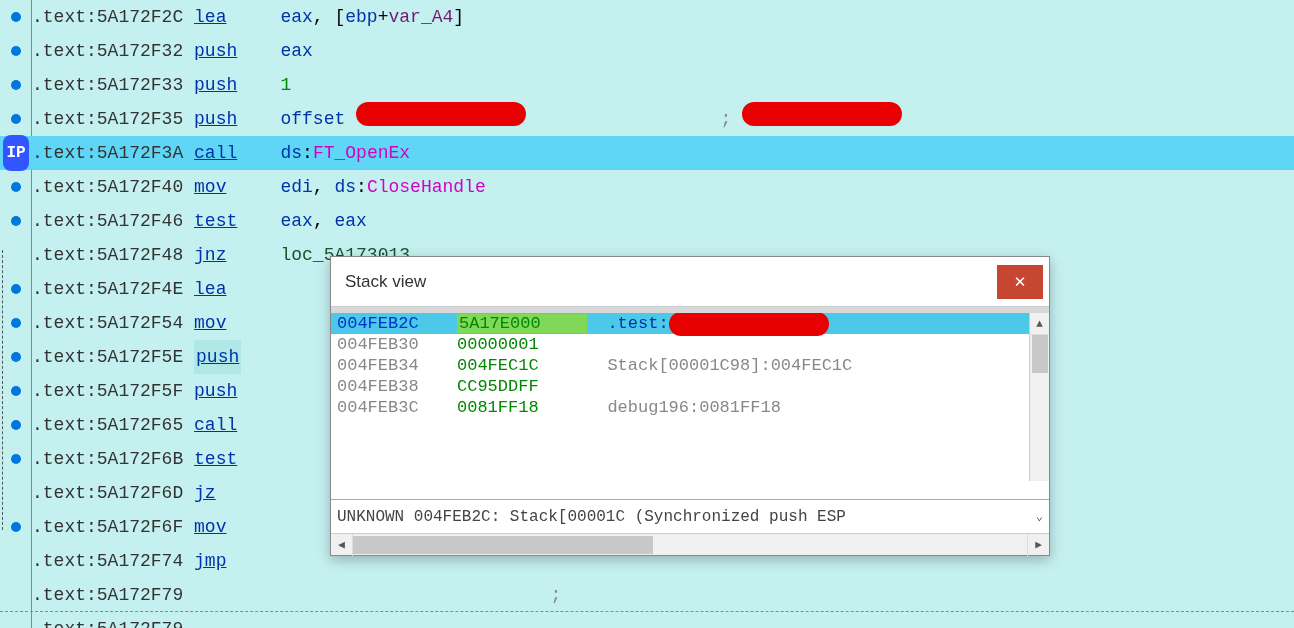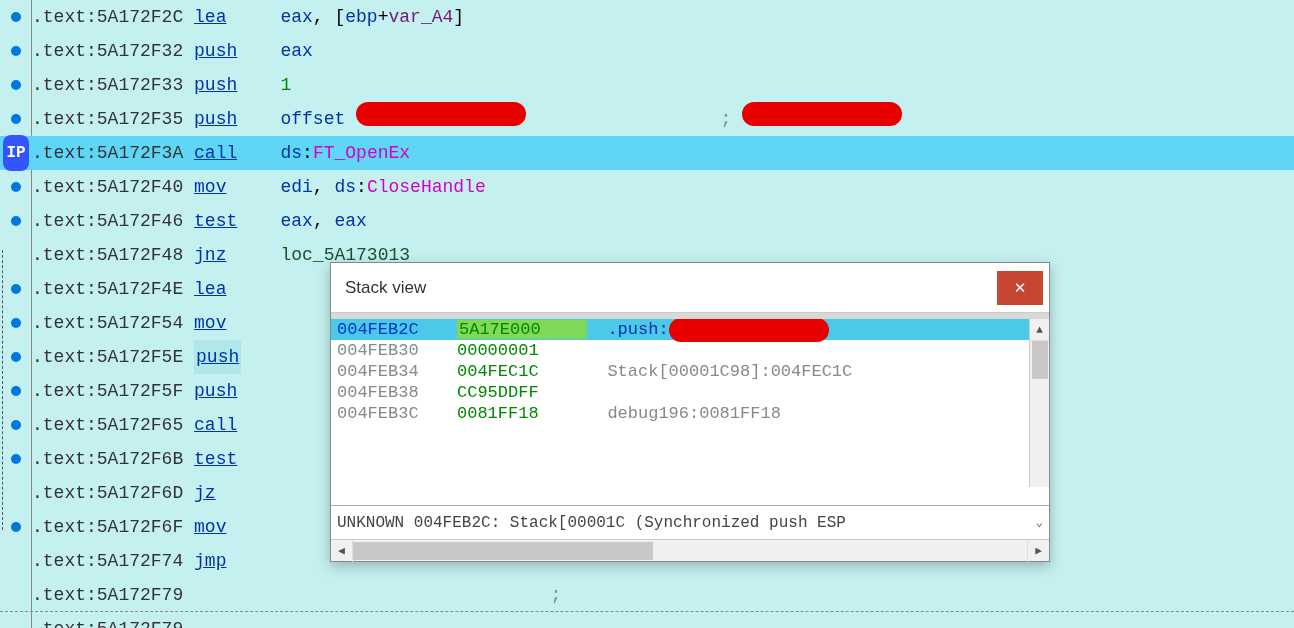--- a/index.html
+++ b/index.html
@@ -92,21 +92,21 @@
     background: #e80000;
     border-radius: 14px;
     height: 24px;
     vertical-align: middle;
   }
 
   
   .stack-window {
     position: absolute;
     left: 330px;
-    top: 262px;
+    top: 256px;
     width: 720px;
     height: 300px;
     background: #fff;
     border: 1px solid #888;
     box-shadow: 0 4px 12px rgba(0,0,0,0.25);
     font-size: 17px;
     display: flex;
     flex-direction: column;
   }
   .stack-titlebar {
@@ -228,21 +228,21 @@
 
 <div class="stack-window">
   <div class="stack-titlebar">
     <span>Stack view</span>
     <div class="stack-close">
       <span>✕</span>
     </div>
   </div>
   <div class="stack-divider"></div>
   <div class="stack-body" id="stack-body">
-    <div class="stack-row sel"><span class="stack-addr sel-addr">004FEB2C</span><span class="stack-val hlval">5A17E000</span><span class="stack-desc"><span class="data">  .push:</span><span class="redact" style="width: 160px;"></span></span></div>
+    <div class="stack-row sel"><span class="stack-addr sel-addr">004FEB2C</span><span class="stack-val hlval">5A17E000</span><span class="stack-desc"><span class="data">  .test:</span><span class="redact" style="width: 160px;"></span></span></div>
       <div class="stack-row"><span class="stack-addr">004FEB30</span><span class="stack-val">00000001</span><span class="stack-desc"></span></div>
       <div class="stack-row"><span class="stack-addr">004FEB34</span><span class="stack-val">004FEC1C</span><span class="stack-desc"><span>  Stack[00001C98]:004FEC1C</span></span></div>
       <div class="stack-row"><span class="stack-addr">004FEB38</span><span class="stack-val">CC95DDFF</span><span class="stack-desc"></span></div>
       <div class="stack-row"><span class="stack-addr">004FEB3C</span><span class="stack-val">0081FF18</span><span class="stack-desc"><span>  debug196:0081FF18</span></span></div>
       <div class="stack-v-scroll">
       <div class="up">▲</div>
       <div class="thumb"></div>
     </div>
   </div>
   <div class="stack-status">

